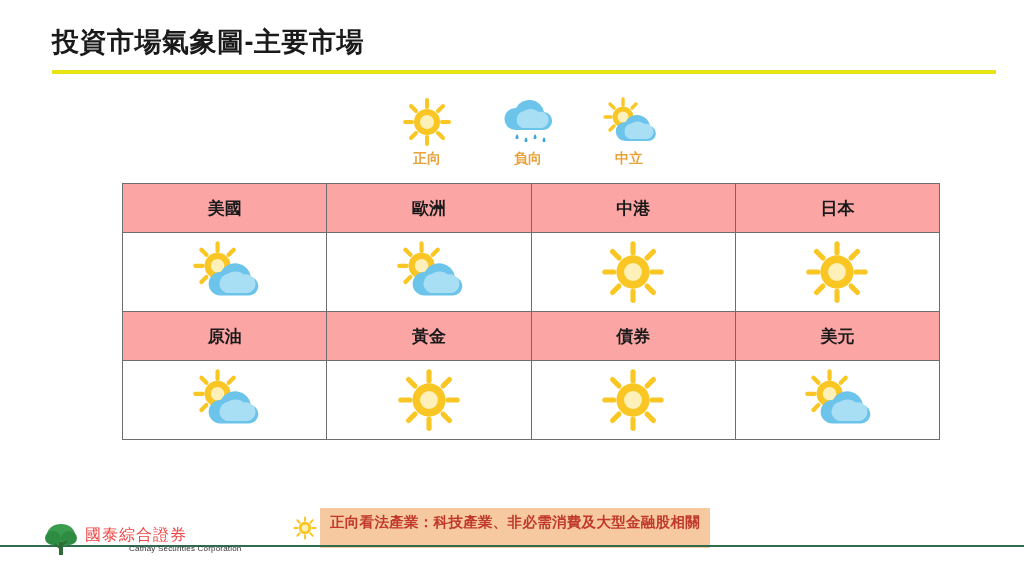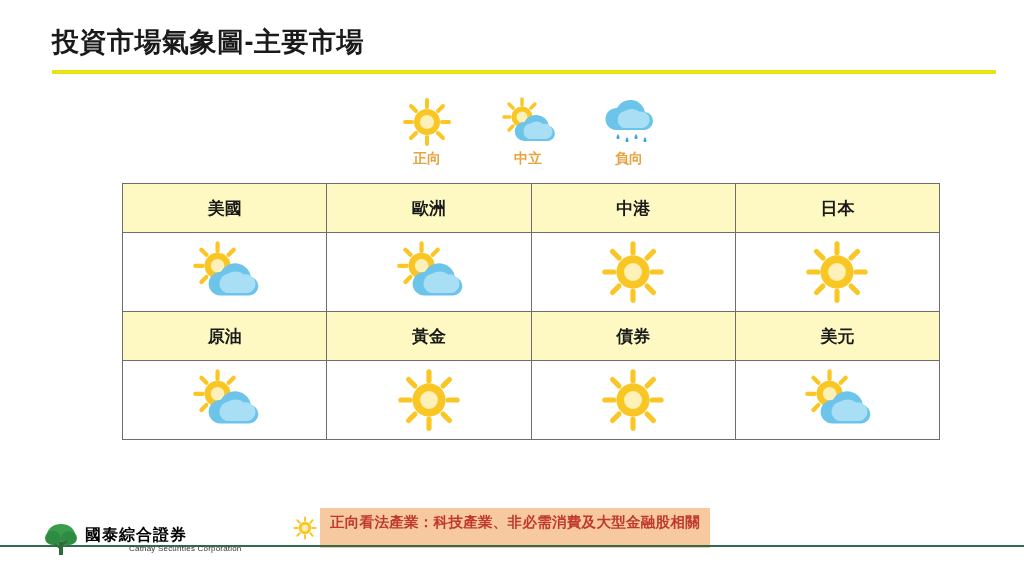--- a/index.html
+++ b/index.html
@@ -80,21 +80,21 @@
     border-collapse: collapse;
     table-layout: fixed;
   }
   .grid td {
     border: 1px solid #6d6d6d;
     text-align: center;
     vertical-align: middle;
     padding: 0;
   }
   .row-head td {
-    background: #fef9c3;
+    background: #fca5a5;
     height: 48px;
     font-size: 17px;
     font-weight: bold;
     color: #1a1a1a;
   }
   .row-icon td {
     background: #ffffff;
     height: 78px;
   }
   .cell-icon {
@@ -143,22 +143,22 @@
     display: flex;
     align-items: center;
   }
   .logo-mark {
     width: 34px;
     height: 36px;
     margin-right: 7px;
   }
   .logo-text-cn {
     font-size: 16px;
-    font-weight: bold;
-    color: #000000;
+    font-weight: normal;
+    color: #ef4444;
     letter-spacing: 1px;
     line-height: 1.05;
   }
   .logo-text-en {
     font-size: 8px;
     color: #333333;
     letter-spacing: 0.2px;
     line-height: 1.2;
     margin-left: 44px;
   }
@@ -188,51 +188,51 @@
           </g>
           <circle cx="27" cy="25" r="13" fill="#f9c623"></circle>
           <circle cx="27" cy="25" r="7" fill="#fdf0b8"></circle>
         </svg>
       </div>
       <div class="legend-label">正向</div>
     </div>
 
     <div class="legend-item">
       <div class="legend-icon">
+        <svg width="60" height="52" viewBox="0 0 60 52">
+          <path d="M17 34 a11 11 0 0 1 1 -22 a15 15 0 0 1 28 4 a9 9 0 0 1 -2 18 z" fill="#6cc4ea"></path>
+          <path d="M24 32 a9 9 0 0 1 2 -17 a12.5 12.5 0 0 1 15 1 a7.4 7.4 0 0 1 3 16 z" fill="#a8dff5"></path>
+          <g fill="#3aa6dd">
+            <path d="M19 38 c2 3 2 5 0 5 c-2 0 -2 -2 0 -5 z"></path>
+            <path d="M28 41 c2 3 2 5 0 5 c-2 0 -2 -2 0 -5 z"></path>
+            <path d="M37 38 c2 3 2 5 0 5 c-2 0 -2 -2 0 -5 z"></path>
+            <path d="M46 41 c2 3 2 5 0 5 c-2 0 -2 -2 0 -5 z"></path>
+          </g>
+        </svg>
+      </div>
+      <div class="legend-label">負向</div>
+    </div>
+
+    <div class="legend-item">
+      <div class="legend-icon">
         <svg width="60" height="50" viewBox="0 0 60 50">
           <g stroke="#f9c623" stroke-width="3.4" stroke-linecap="round">
             <line x1="24" y1="2" x2="24" y2="8"></line>
             <line x1="6" y1="20" x2="12" y2="20"></line>
             <line x1="11" y1="7" x2="15" y2="11"></line>
             <line x1="37" y1="7" x2="33" y2="11"></line>
             <line x1="11" y1="33" x2="15" y2="29"></line>
           </g>
           <circle cx="24" cy="20" r="10.5" fill="#f9c623"></circle>
           <circle cx="24" cy="20" r="5.5" fill="#fdf0b8"></circle>
           <path d="M26 44 a9.5 9.5 0 0 1 0.6 -19 a13 13 0 0 1 24.4 4 a7.6 7.6 0 0 1 -1.5 15 z" fill="#6cc4ea"></path>
           <path d="M31 42 a8 8 0 0 1 1.4 -15.5 a11 11 0 0 1 13 0.5 a6.5 6.5 0 0 1 3 15 z" fill="#a8dff5"></path>
         </svg>
       </div>
       <div class="legend-label">中立</div>
-    </div>
-
-    <div class="legend-item">
-      <div class="legend-icon">
-        <svg width="60" height="52" viewBox="0 0 60 52">
-          <path d="M17 34 a11 11 0 0 1 1 -22 a15 15 0 0 1 28 4 a9 9 0 0 1 -2 18 z" fill="#6cc4ea"></path>
-          <path d="M24 32 a9 9 0 0 1 2 -17 a12.5 12.5 0 0 1 15 1 a7.4 7.4 0 0 1 3 16 z" fill="#a8dff5"></path>
-          <g fill="#3aa6dd">
-            <path d="M19 38 c2 3 2 5 0 5 c-2 0 -2 -2 0 -5 z"></path>
-            <path d="M28 41 c2 3 2 5 0 5 c-2 0 -2 -2 0 -5 z"></path>
-            <path d="M37 38 c2 3 2 5 0 5 c-2 0 -2 -2 0 -5 z"></path>
-            <path d="M46 41 c2 3 2 5 0 5 c-2 0 -2 -2 0 -5 z"></path>
-          </g>
-        </svg>
-      </div>
-      <div class="legend-label">負向</div>
     </div>
 
   </div>
 
   <table class="grid">
     <tbody>
         <tr class="row-head">
       <td>美國</td>
       <td>歐洲</td>
       <td>中港</td>

